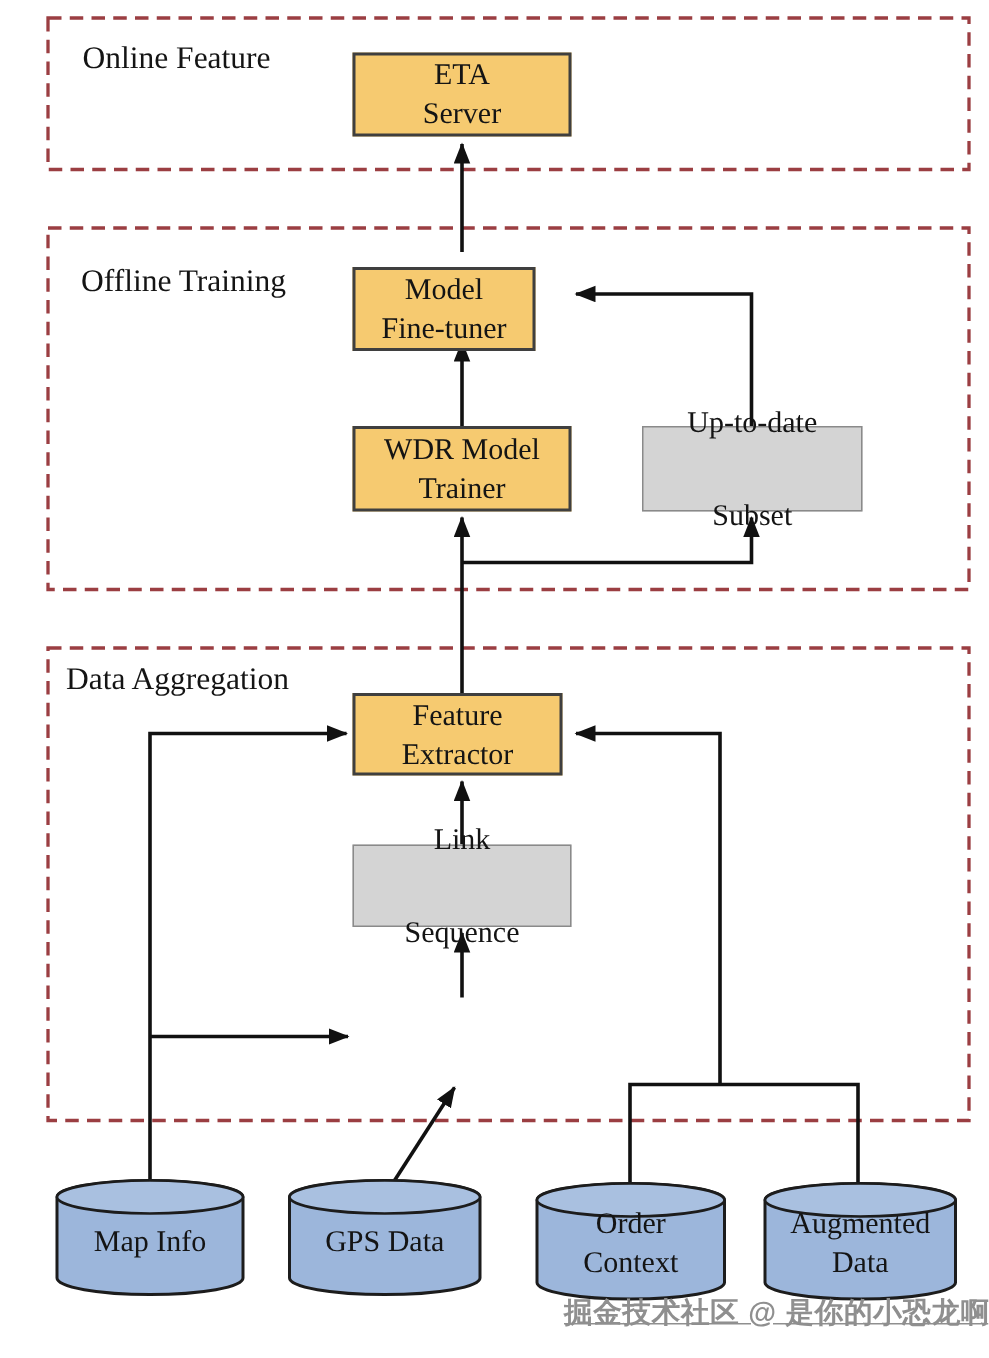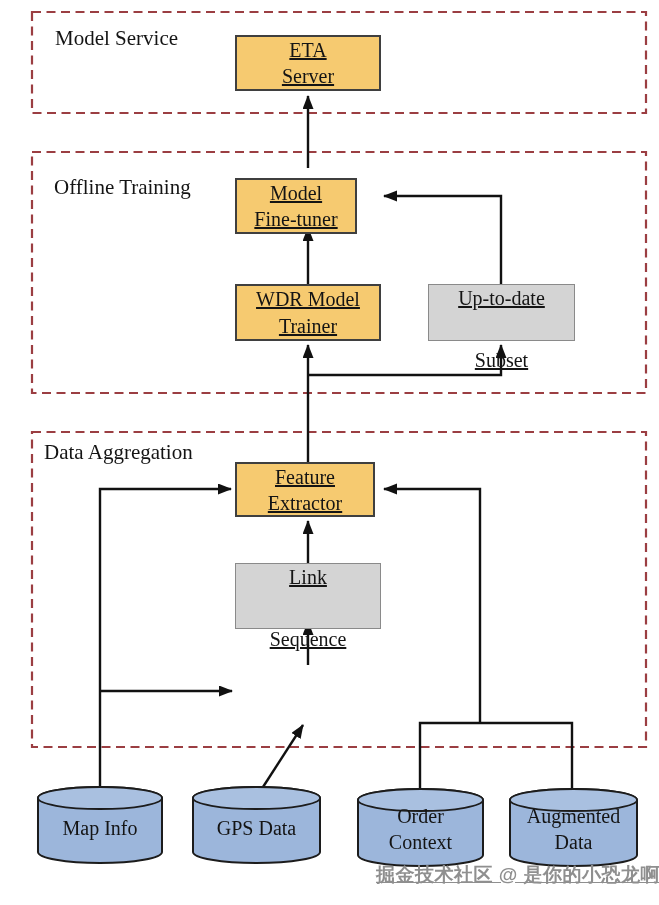--- a/index.html
+++ b/index.html
@@ -8,22 +8,22 @@
     position:relative;width:659px;height:905px;background:#fff;overflow:hidden;
     font-family:"Liberation Serif","DejaVu Serif",serif;color:var(--text,#141414);
   }
   .wires{position:absolute;left:0;top:0;width:659px;height:905px;}
   .section-rect{fill:none;stroke:var(--section-border,#9B3E42);stroke-width:2.2;stroke-dasharray:9 5.5;}
   .wire{fill:none;stroke:var(--wire,#111);stroke-width:2.4;stroke-linejoin:miter;}
   .cyl-body{fill:var(--cylinder-blue,#9CB6DB);stroke:var(--cylinder-border,#1c1c1c);stroke-width:2;}
   .cyl-top{fill:var(--cylinder-blue-top,#A9C0E0);stroke:var(--cylinder-border,#1c1c1c);stroke-width:1.8;}
   .sec-label{position:absolute;font-size:21px;line-height:1.1;white-space:nowrap;}
   .node{
-    position:absolute;display:flex;flex-direction:column;align-items:center;justify-content:space-between;
-    text-align:center;font-size:20px;line-height:26px;box-sizing:border-box;text-decoration:underline;
+    position:absolute;display:flex;flex-direction:column;align-items:center;justify-content:center;
+    text-align:center;font-size:20px;line-height:26px;box-sizing:border-box;
   }
   .node.orange{background:var(--node-orange,#F6CA70);border:2px solid var(--node-orange-border,#3f3f3f);}
   .node.gray{background:var(--node-gray,#D4D4D4);border:1.5px solid var(--node-gray-border,#8a8a8a);gap:36px;}
   .cyl-label{
     position:absolute;text-align:center;font-size:20px;line-height:26px;
     display:flex;flex-direction:column;align-items:center;justify-content:flex-start;
   }
   .watermark{
     position:absolute;left:376px;top:862px;width:280px;
     font-family:"Liberation Sans","DejaVu Sans",sans-serif;font-weight:bold;
@@ -70,21 +70,21 @@
     <g>
       <path class="cyl-body" d="M358 800 a62.5 11 0 0 1 125 0 v55 a62.5 11 0 0 1 -125 0 z"></path>
       <ellipse class="cyl-top" cx="420.5" cy="800" rx="62.5" ry="11"></ellipse>
     </g>
     <g>
       <path class="cyl-body" d="M510 800 a63.5 11 0 0 1 127 0 v55 a63.5 11 0 0 1 -127 0 z"></path>
       <ellipse class="cyl-top" cx="573.5" cy="800" rx="63.5" ry="11"></ellipse>
     </g>
   </svg>
 
-  <div class="sec-label" style="left:55px;top:27px">Model Service</div>
+  <div class="sec-label" style="left:55px;top:27px">Online Feature</div>
   <div class="sec-label" style="left:54px;top:176px">Offline Training</div>
   <div class="sec-label" style="left:44px;top:441px">Data Aggregation</div>
 
   <div class="node orange" style="left:235px;top:35px;width:146px;height:56px">
     <span>ETA</span>
     <span>Server</span>
   </div>
   <div class="node orange" style="left:235px;top:178px;width:122px;height:56px">
     <span>Model</span>
     <span>Fine-tuner</span>
@@ -94,21 +94,21 @@
     <span>Trainer</span>
   </div>
   <div class="node gray" style="left:428px;top:284px;width:147px;height:57px">
     <span>Up-to-date</span>
     <span>Subset</span>
   </div>
   <div class="node orange" style="left:235px;top:462px;width:140px;height:55px">
     <span>Feature</span>
     <span>Extractor</span>
   </div>
-  <div class="node gray" style="left:235px;top:563px;width:146px;height:66px">
+  <div class="node gray" style="left:235px;top:563px;width:146px;height:55px">
     <span>Link</span>
     <span>Sequence</span>
   </div>
 
   <div class="cyl-label" style="left:38px;top:815px;width:124px">
     <span>Map Info</span>
   </div>
   <div class="cyl-label" style="left:193px;top:815px;width:127px">
     <span>GPS Data</span>
   </div>

